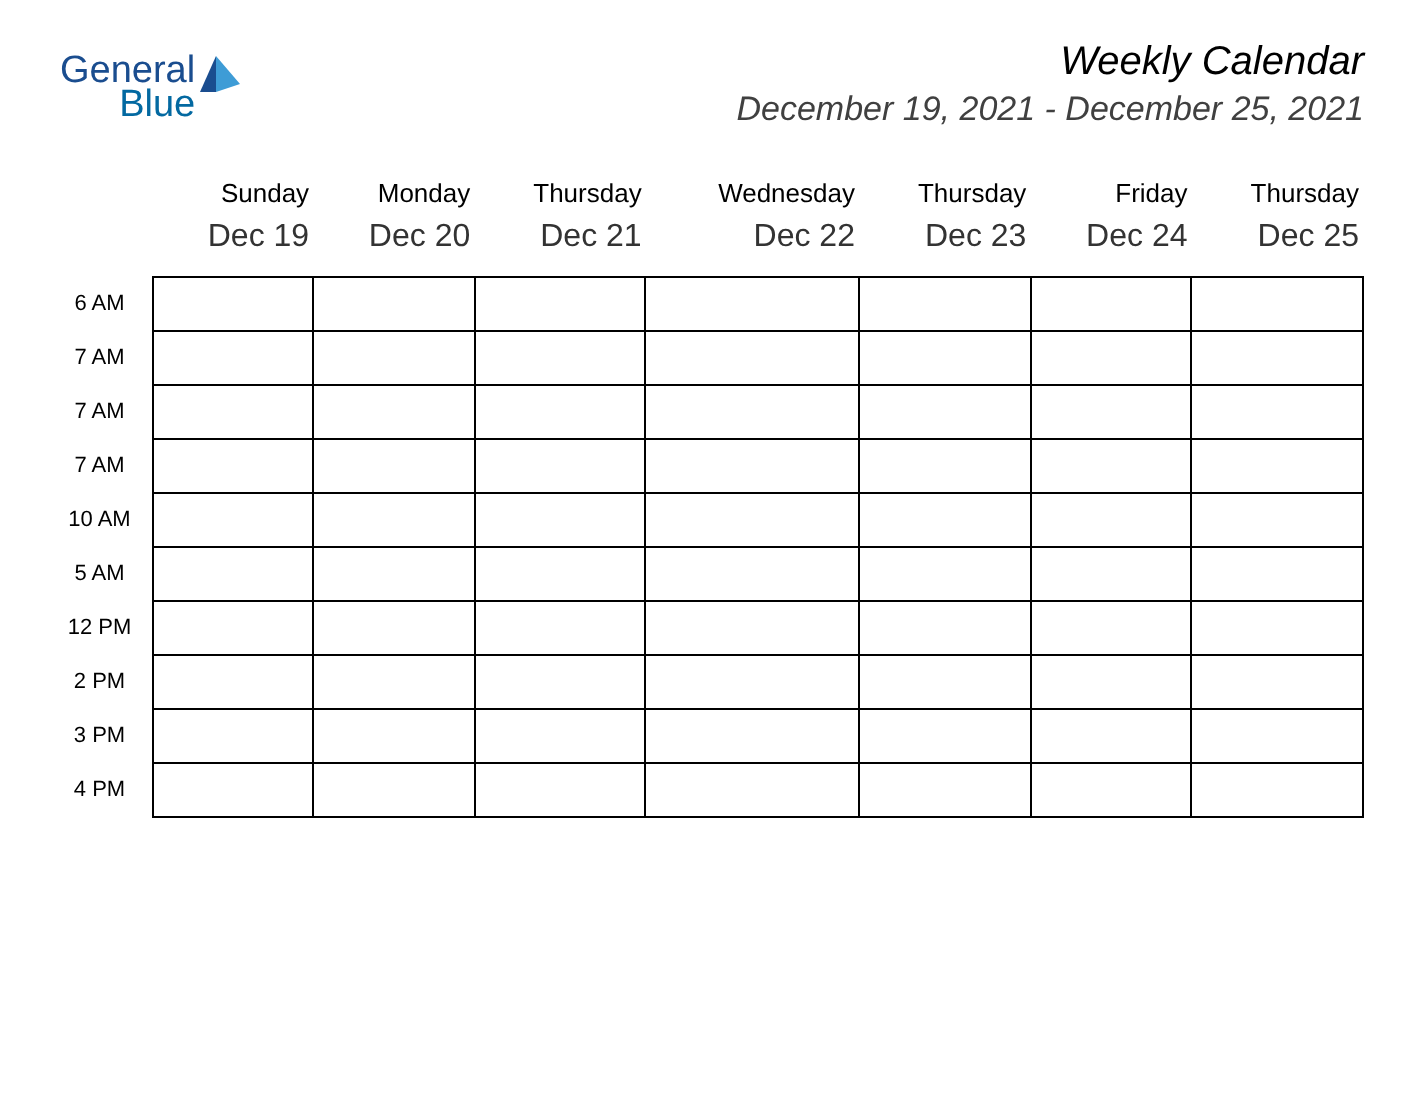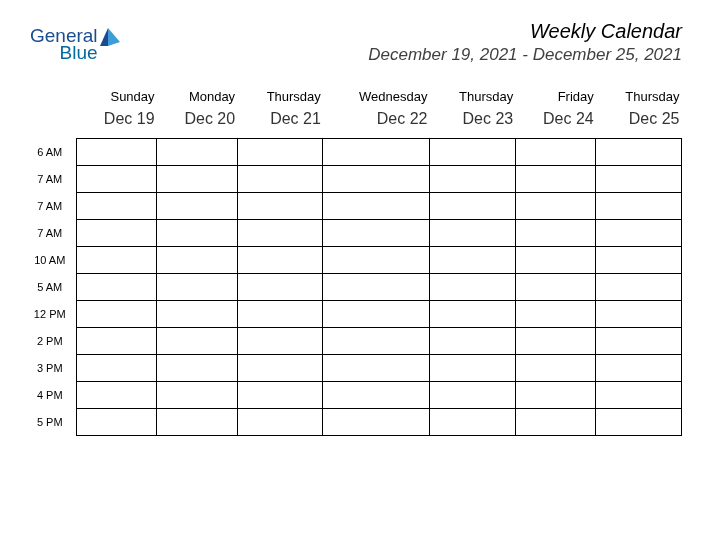--- a/index.html
+++ b/index.html
@@ -231,24 +231,14 @@
       <tr>
         <td class="time-cell">4 PM</td>
         <td class="slot-cell"></td>
         <td class="slot-cell"></td>
         <td class="slot-cell"></td>
         <td class="slot-cell"></td>
         <td class="slot-cell"></td>
         <td class="slot-cell"></td>
         <td class="slot-cell"></td>
       </tr>
-      <tr>
-        <td class="time-cell">5 PM</td>
-        <td class="slot-cell"></td>
-        <td class="slot-cell"></td>
-        <td class="slot-cell"></td>
-        <td class="slot-cell"></td>
-        <td class="slot-cell"></td>
-        <td class="slot-cell"></td>
-        <td class="slot-cell"></td>
-      </tr>
     </tbody>
 </table>
 
 </body></html>

